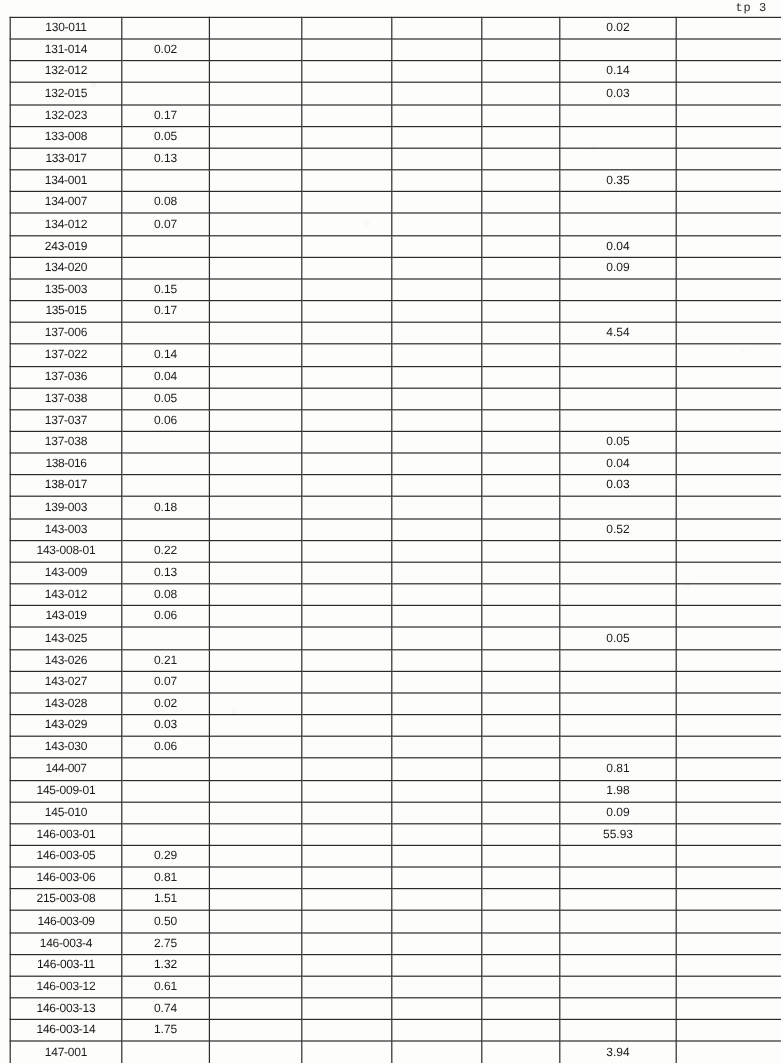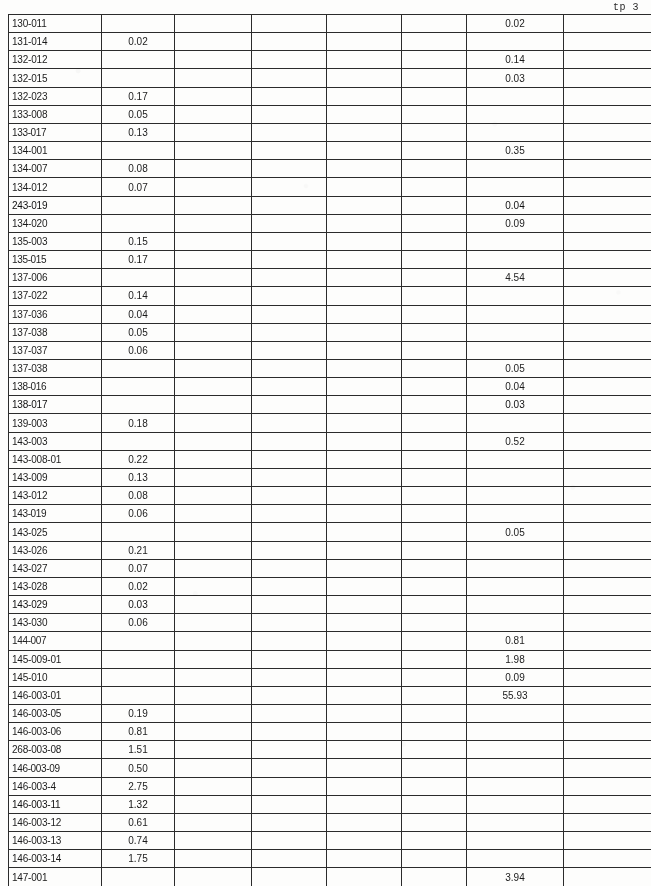--- a/index.html
+++ b/index.html
@@ -59,20 +59,21 @@
     padding: 0 3px;
     font-size: 10px;
     color: #1a1a1a;
     font-family: "Liberation Sans", sans-serif;
     white-space: nowrap;
     overflow: hidden;
     vertical-align: middle;
   }
   td.c-id {
     width: 86px;
+    text-align: center;
     letter-spacing: -0.2px;
   }
   td.c-v1 {
     width: 66px;
     text-align: center;
   }
   td.c-b2 { width: 70px; }
   td.c-b3 { width: 68px; }
   td.c-b4 { width: 68px; }
   td.c-b5 { width: 58px; }
@@ -472,40 +473,40 @@
           <td class="c-v1"></td>
           <td class="c-b2"></td>
           <td class="c-b3"></td>
           <td class="c-b4"></td>
           <td class="c-b5"></td>
           <td class="c-v6">55.93</td>
           <td class="c-b7"></td>
         </tr>
         <tr>
           <td class="c-id">146-003-05</td>
-          <td class="c-v1">0.19</td>
+          <td class="c-v1">0.29</td>
           <td class="c-b2"></td>
           <td class="c-b3"></td>
           <td class="c-b4"></td>
           <td class="c-b5"></td>
           <td class="c-v6"></td>
           <td class="c-b7"></td>
         </tr>
         <tr>
           <td class="c-id">146-003-06</td>
           <td class="c-v1">0.81</td>
           <td class="c-b2"></td>
           <td class="c-b3"></td>
           <td class="c-b4"></td>
           <td class="c-b5"></td>
           <td class="c-v6"></td>
           <td class="c-b7"></td>
         </tr>
         <tr>
-          <td class="c-id">268-003-08</td>
+          <td class="c-id">215-003-08</td>
           <td class="c-v1">1.51</td>
           <td class="c-b2"></td>
           <td class="c-b3"></td>
           <td class="c-b4"></td>
           <td class="c-b5"></td>
           <td class="c-v6"></td>
           <td class="c-b7"></td>
         </tr>
         <tr>
           <td class="c-id">146-003-09</td>

